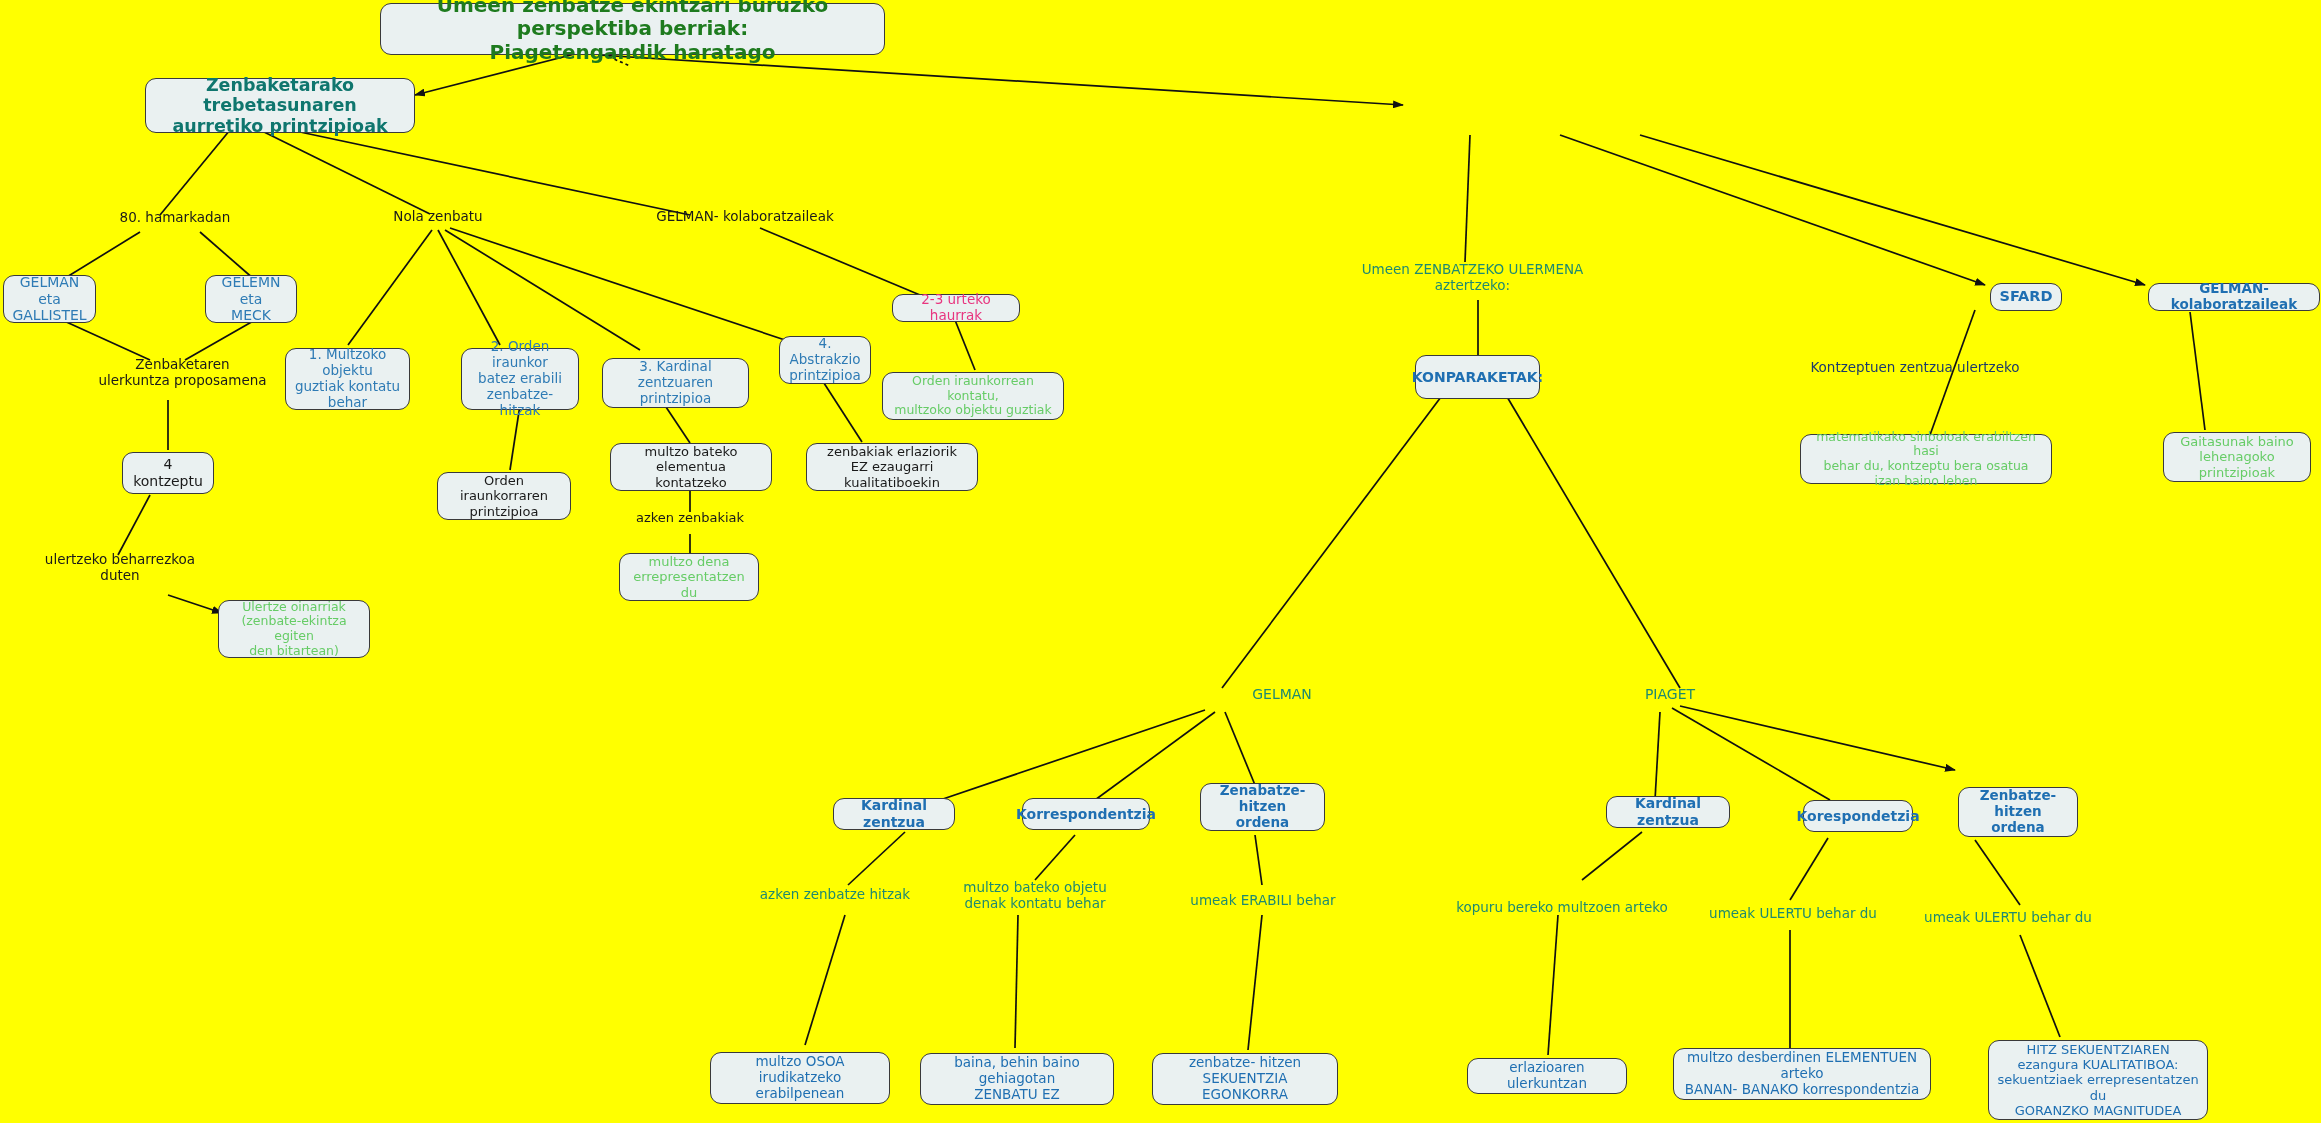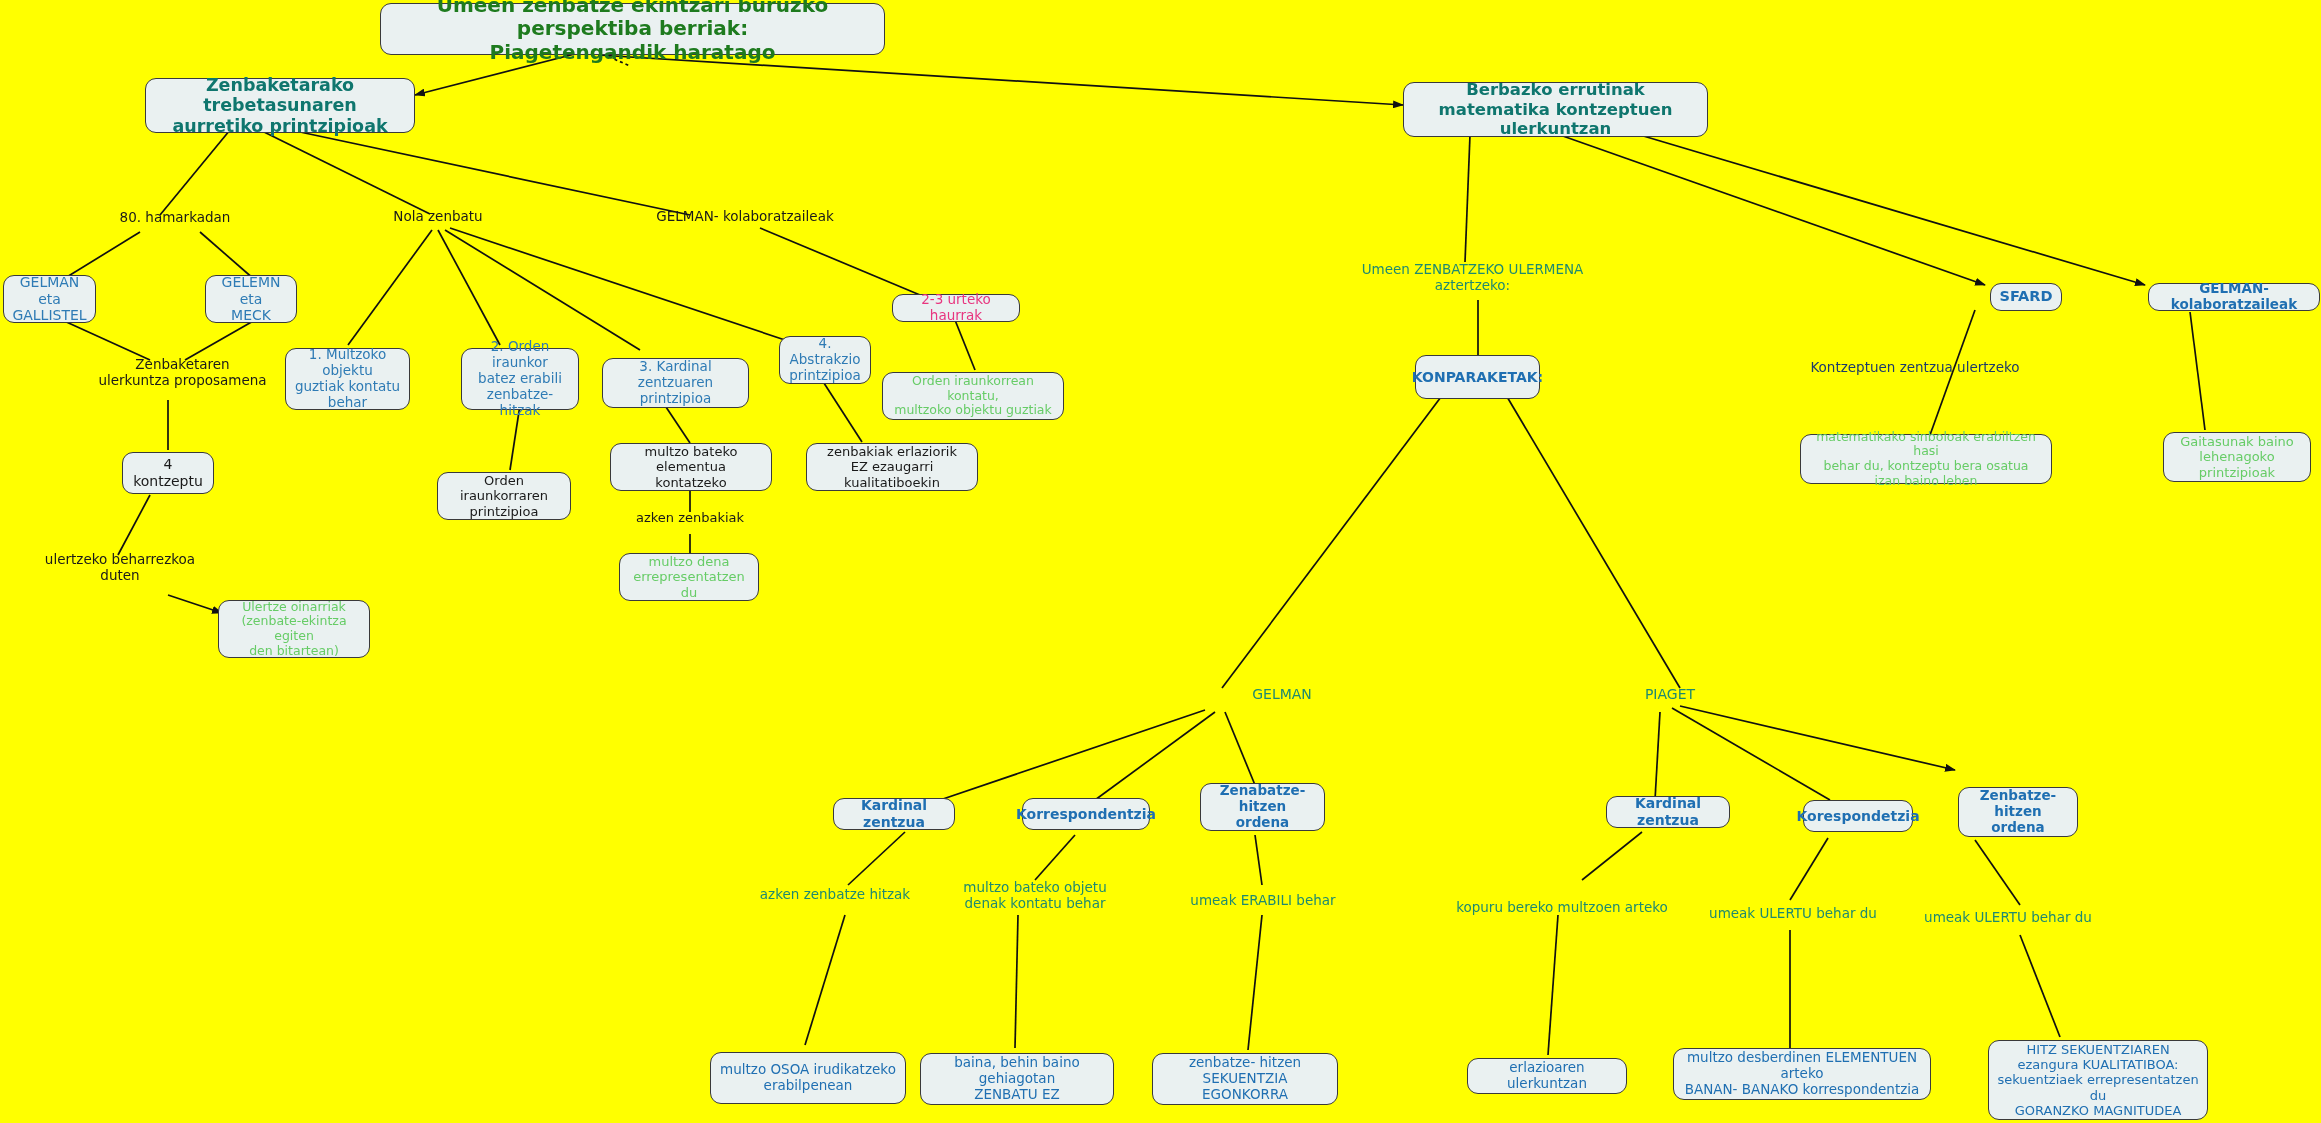--- a/index.html
+++ b/index.html
@@ -150,22 +150,20 @@
       <path d="M2020,935 L2060,1037"></path>
     </g>
   </svg>
 
   <div class="node c-green bold" style="left:380px;top:3px;width:505px;height:52px;font-size:20px;text-align:center;">Umeen zenbatze ekintzari buruzko perspektiba berriak:
 Piagetengandik haratago</div>
 
   <div class="node c-purple bold" style="left:145px;top:78px;width:270px;height:55px;font-size:17.5px;">Zenbaketarako trebetasunaren
 aurretiko printzipioak</div>
 
-  <div class="node c-purple bold" style="left:1403px;top:82px;width:305px;height:55px;font-size:16.5px;">Berbazko errutinak
-matematika kontzeptuen ulerkuntzan</div>
 
   <div class="node c-blue" style="left:3px;top:275px;width:93px;height:48px;font-size:14px;">GELMAN eta
 GALLISTEL</div>
 
   <div class="node c-blue" style="left:205px;top:275px;width:92px;height:48px;font-size:14px;">GELEMN eta
 MECK</div>
 
   <div class="node c-black" style="left:122px;top:452px;width:92px;height:42px;font-size:14px;">4 kontzeptu</div>
 
   <div class="node c-lgreen" style="left:218px;top:600px;width:152px;height:58px;font-size:12.5px;">Ulertze oinarriak
@@ -215,21 +213,21 @@
   <div class="node c-lgreen" style="left:2163px;top:432px;width:148px;height:50px;font-size:13px;">Gaitasunak baino
 lehenagoko printzipioak</div>
 
   <div class="node c-dblue bold" style="left:833px;top:798px;width:122px;height:32px;font-size:14px;">Kardinal zentzua</div>
 
   <div class="node c-dblue bold" style="left:1022px;top:798px;width:128px;height:32px;font-size:14px;">Korrespondentzia</div>
 
   <div class="node c-dblue bold" style="left:1200px;top:783px;width:125px;height:48px;font-size:13.5px;">Zenabatze- hitzen
 ordena</div>
 
-  <div class="node c-dblue" style="left:710px;top:1052px;width:196px;height:52px;font-size:13.5px;">multzo OSOA irudikatzeko
+  <div class="node c-dblue" style="left:710px;top:1052px;width:180px;height:52px;font-size:13.5px;">multzo OSOA irudikatzeko
 erabilpenean</div>
 
   <div class="node c-dblue" style="left:920px;top:1053px;width:194px;height:52px;font-size:13.5px;">baina, behin baino gehiagotan
 ZENBATU EZ</div>
 
   <div class="node c-dblue" style="left:1152px;top:1053px;width:186px;height:52px;font-size:13.5px;">zenbatze- hitzen
 SEKUENTZIA EGONKORRA</div>
 
   <div class="node c-dblue bold" style="left:1606px;top:796px;width:124px;height:32px;font-size:14px;">Kardinal zentzua</div>
 

